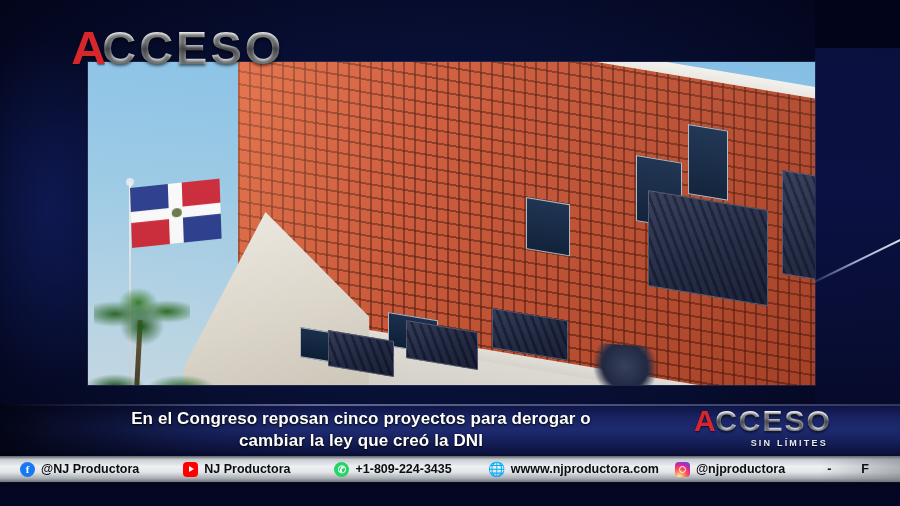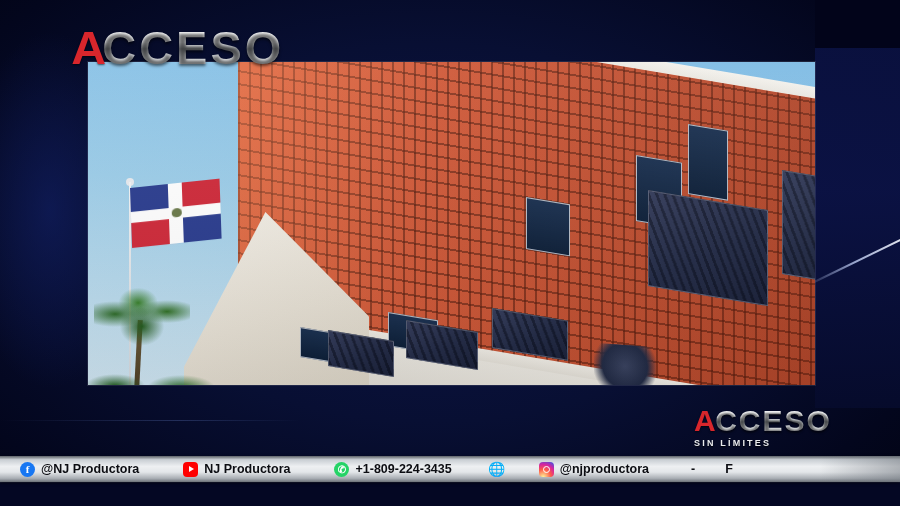--- a/index.html
+++ b/index.html
@@ -319,21 +319,21 @@
     background-clip:text;
     color:transparent;
     text-shadow:0 2px 2px rgba(0,0,0,.5);
   }
   .logo-right .tagline {
     margin-top:2px;
     font-size:9px;
     font-weight:700;
     letter-spacing:2.2px;
     color:#e9ebee;
-    text-align:left;
+    text-align:right;
     padding-right:4px;
     text-shadow:0 1px 1px rgba(0,0,0,.7);
   }
 
   
   .social-bar {
     position:absolute;
     left:0; top:456px; width:900px; height:26px;
     background:linear-gradient(180deg,#5d6268 0%,#c9ced3 14%,#eef0f2 40%,#e3e6e9 62%,#a9aeb4 86%,#6d7278 100%);
     z-index:8;
@@ -446,20 +446,23 @@
 
     <div class="photo-grain"></div>
   </div>
 
   <div class="logo-top">
     <span class="logo-a">A</span>
     <span class="logo-rest">CCESO</span>
   </div>
 
 
+  <div class="headline-band">
+    <div class="headline-text">En el Congreso reposan cinco proyectos para derogar o cambiar la ley que creó la DNI</div>
+  </div>
 
   <div class="logo-right">
     <div class="row">
       <span class="lr-a">A</span>
       <span class="lr-rest">CCESO</span>
     </div>
     <div class="tagline">SIN LÍMITES</div>
   </div>
 
   <div class="social-bar">
@@ -476,23 +479,24 @@
       <span>NJ Productora</span>
     </div>
 
     <div class="social-item" style="margin-left:44px;">
       <span class="si-icon ic-wa">✆</span>
       <span>+1-809-224-3435</span>
     </div>
 
     <div class="social-item" style="margin-left:38px;">
       <span class="si-icon ic-web">🌐</span>
-    </div>
-
-    <div class="social-item" style="margin-left:34px;">
+      <span>wwww.njproductora.com</span>
+    </div>
+
+    <div class="social-item" style="margin-left:16px;">
       <span class="si-icon ic-ig">
           <span class="lens"></span>
         </span>
       <span>@njproductora</span>
     </div>
 
     <span class="sep" style="margin-left:42px;">-</span>
 
     <div class="social-item" style="margin-left:30px;">
       <span>F</span>

